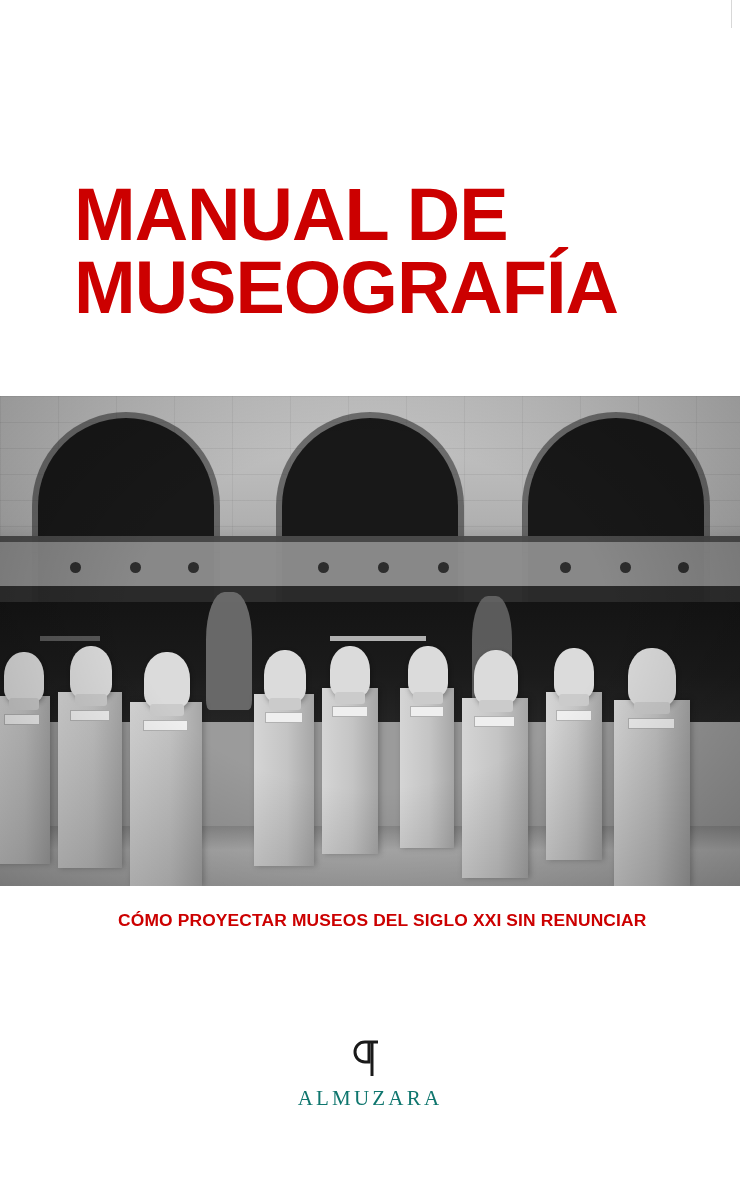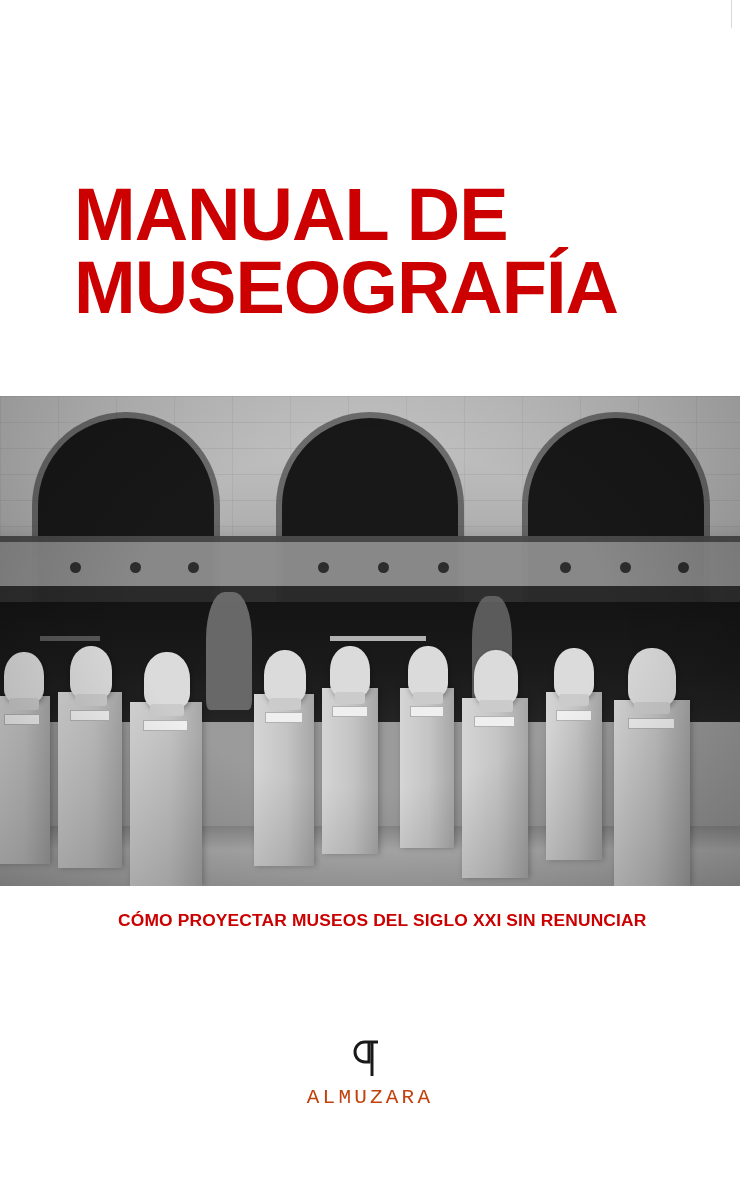--- a/index.html
+++ b/index.html
@@ -229,22 +229,22 @@
   .publisher .mark {
     display: block;
     margin: 0 auto 6px auto;
     width: 44px;
     height: 44px;
   }
   .publisher .name {
     display: block;
     font-size: 21px;
     letter-spacing: 3.2px;
-    color: #c2410c;
-    font-family: Liberation Mono, monospace;
+    color: #0f766e;
+    font-family: Liberation Serif, serif;
   }
 </style>
 </head>
 <body>
 
 <div class="cover">
 
   <div class="spine-mark"></div>
 
 

